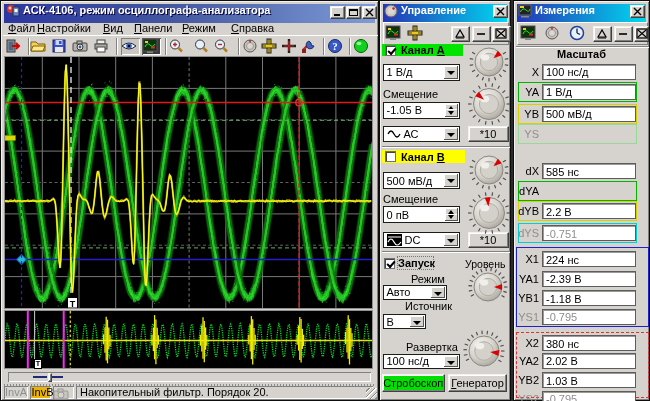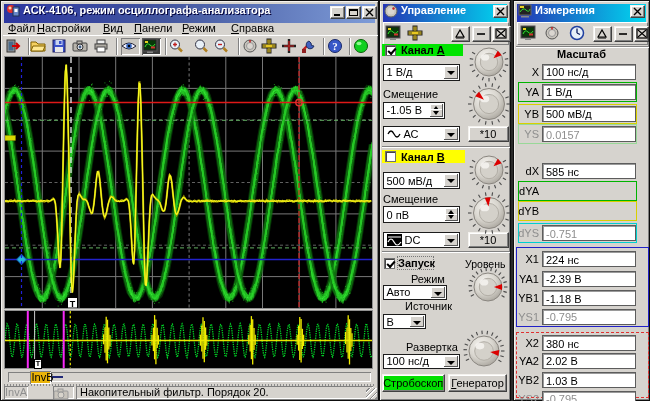--- a/index.html
+++ b/index.html
@@ -254,21 +254,21 @@
 <line x1="58.7" y1="0" x2="58.7" y2="57" stroke="#f828f8" stroke-width="2"></line>
 </svg>
 </div>
 <div class="abs" style="left:33px;top:358px;width:8px;height:10px;background:#fff;border:1px solid #000;font-size:8px;font-weight:bold;text-align:center;line-height:8px">T</div>
 <div class="abs sunk" style="left:7px;top:371px;width:363px;height:10px;background:#d6d3ce"></div>
 <div class="abs" style="left:32px;top:374.5px;width:14px;height:2px;background:#202878"></div>
 <div class="abs" style="left:51px;top:374.5px;width:11px;height:2px;background:#202878"></div>
 <div class="abs btn" style="left:46.5px;top:371.5px;width:4px;height:9px"></div>
 <div class="abs" style="left:3px;top:382.5px;width:372px;height:2px;background:repeating-linear-gradient(90deg,#8a8a8a 0 1px,#d6d3ce 1px 3px)"></div>
 <div class="abs sunk" style="left:3px;top:385px;width:24px;height:13px;line-height:12px;padding-left:1px;color:#8e8e8e">InvA</div>
-<div class="abs sunk" style="left:28.5px;top:370px;width:21px;height:13px;line-height:12px;padding-left:2px;background:#eab308">InvB</div>
+<div class="abs sunk" style="left:28.5px;top:385px;width:21px;height:13px;line-height:12px;padding-left:2px;background:#eab308">InvB</div>
 <div class="abs sunk" style="left:52px;top:385px;width:21px;height:13px"><svg width="16" height="16" viewBox="0 0 16 16">
         <rect x="1" y="5" width="14" height="8" rx="1" fill="#c8c4bc" stroke="#999"></rect>
         <rect x="5" y="3" width="5" height="3" fill="#c8c4bc" stroke="#999"></rect>
         <circle cx="8" cy="9" r="3" fill="#d8d4cc" stroke="#999"></circle>
       </svg></div>
 <div class="abs sunk" style="left:75px;top:385px;width:297px;height:13px;line-height:12px;padding-left:4px">Накопительный фильтр. Порядок 20.</div>
 <div class="abs" style="left:365px;top:387px;width:11px;height:11px;background:repeating-linear-gradient(135deg,#d6d3ce 0 2px,#8a8a8a 2px 3px,#fff 3px 4px)"></div>
 </div>
 <div class="win" style="left:379px;top:0;width:132px;height:401px">
 <div class="tb" style="background:linear-gradient(90deg,#2536b4,#00d8f0)">
@@ -308,21 +308,21 @@
         <path d="M4,3 L12,10 M12,3 L4,10" stroke="#000" stroke-width="1.1"></path>
       </svg></div>
 <div class="abs" style="left:1.5px;top:42.5px;width:81px;height:12.5px;background:#00e400"></div>
 <div class="cb ck" style="left:5px;top:43.5px"></div>
 <div class="lbl" style="left:21px;top:43px;font-weight:bold">Канал <u>А</u></div>
 <div class="combo" style="left:2.5px;top:62.5px;width:77px;height:17px">
       <div class="tx">1 В/д</div>
       <div class="drop"></div>
     </div>
 <div class="lbl" style="left:3px;top:86.5px">Смещение</div>
-<div class="combo" style="left:2.5px;top:100.5px;width:62px;height:17px">
+<div class="combo" style="left:2.5px;top:100.5px;width:77px;height:17px">
       <div class="tx">-1.05 В</div>
       <div class="spin">
         <div class="u"></div>
         <div class="d"></div>
       </div>
     </div>
 <div class="combo" style="left:2.5px;top:125px;width:77px;height:16px">
       <div class="tx"><svg width="15" height="10" style="margin-right:2px">
           <path d="M1,5 Q4,-1 7,5 T13,5" fill="none" stroke="#000" stroke-width="1.3"></path>
         </svg>АС</div>
@@ -601,31 +601,31 @@
     <div class="field" style="left:28px;top:82.5px;width:94px;height:16px">
       <span class="">1 В/д</span>
     </div>
 <div class="abs" style="left:4px;top:102.5px;width:119px;height:20px;border:1px solid #d8d000"></div>
     <div class="rlab" style="left:0px;top:106.5px;width:25px">YB</div>
     <div class="field" style="left:28px;top:104.5px;width:94px;height:16px">
       <span class="">500 мВ/д</span>
     </div>
 <div class="abs" style="left:4px;top:123px;width:119px;height:20px;border:1px solid #98d898"></div>
     <div class="rlab gray" style="left:0px;top:127px;width:25px">YS</div>
-    <div class="field" style="left:28px;top:125px;width:94px;height:16px">
-      <span class="gray">0.0157</span>
-    </div>
 <div class="rlab" style="left:0px;top:164px;width:25px">dX</div>
     <div class="field" style="left:28px;top:162px;width:94px;height:16px">
       <span class="">585 нс</span>
     </div>
 <div class="abs" style="left:4px;top:180px;width:119px;height:20px;border:1px solid #00b400"></div>
     <div class="rlab" style="left:0px;top:184px;width:25px">dYA</div>
 <div class="abs" style="left:4px;top:200px;width:119px;height:20px;border:1px solid #d8d000"></div>
     <div class="rlab" style="left:0px;top:204px;width:25px">dYB</div>
+    <div class="field" style="left:28px;top:202px;width:94px;height:16px">
+      <span class="">2.2 В</span>
+    </div>
 <div class="abs" style="left:4px;top:222px;width:119px;height:20px;border:1px solid #00d0d0"></div>
     <div class="rlab gray" style="left:0px;top:226px;width:25px">dYS</div>
     <div class="field" style="left:28px;top:224px;width:94px;height:16px">
       <span class="gray">-0.751</span>
     </div>
 <div class="abs" style="left:2px;top:246px;width:133px;height:80px;border:1.5px solid #2020c8"></div>
 <div class="rlab" style="left:0px;top:252px;width:25px">X1</div>
     <div class="field" style="left:28px;top:250px;width:94px;height:16px">
       <span class="">224 нс</span>
     </div>

